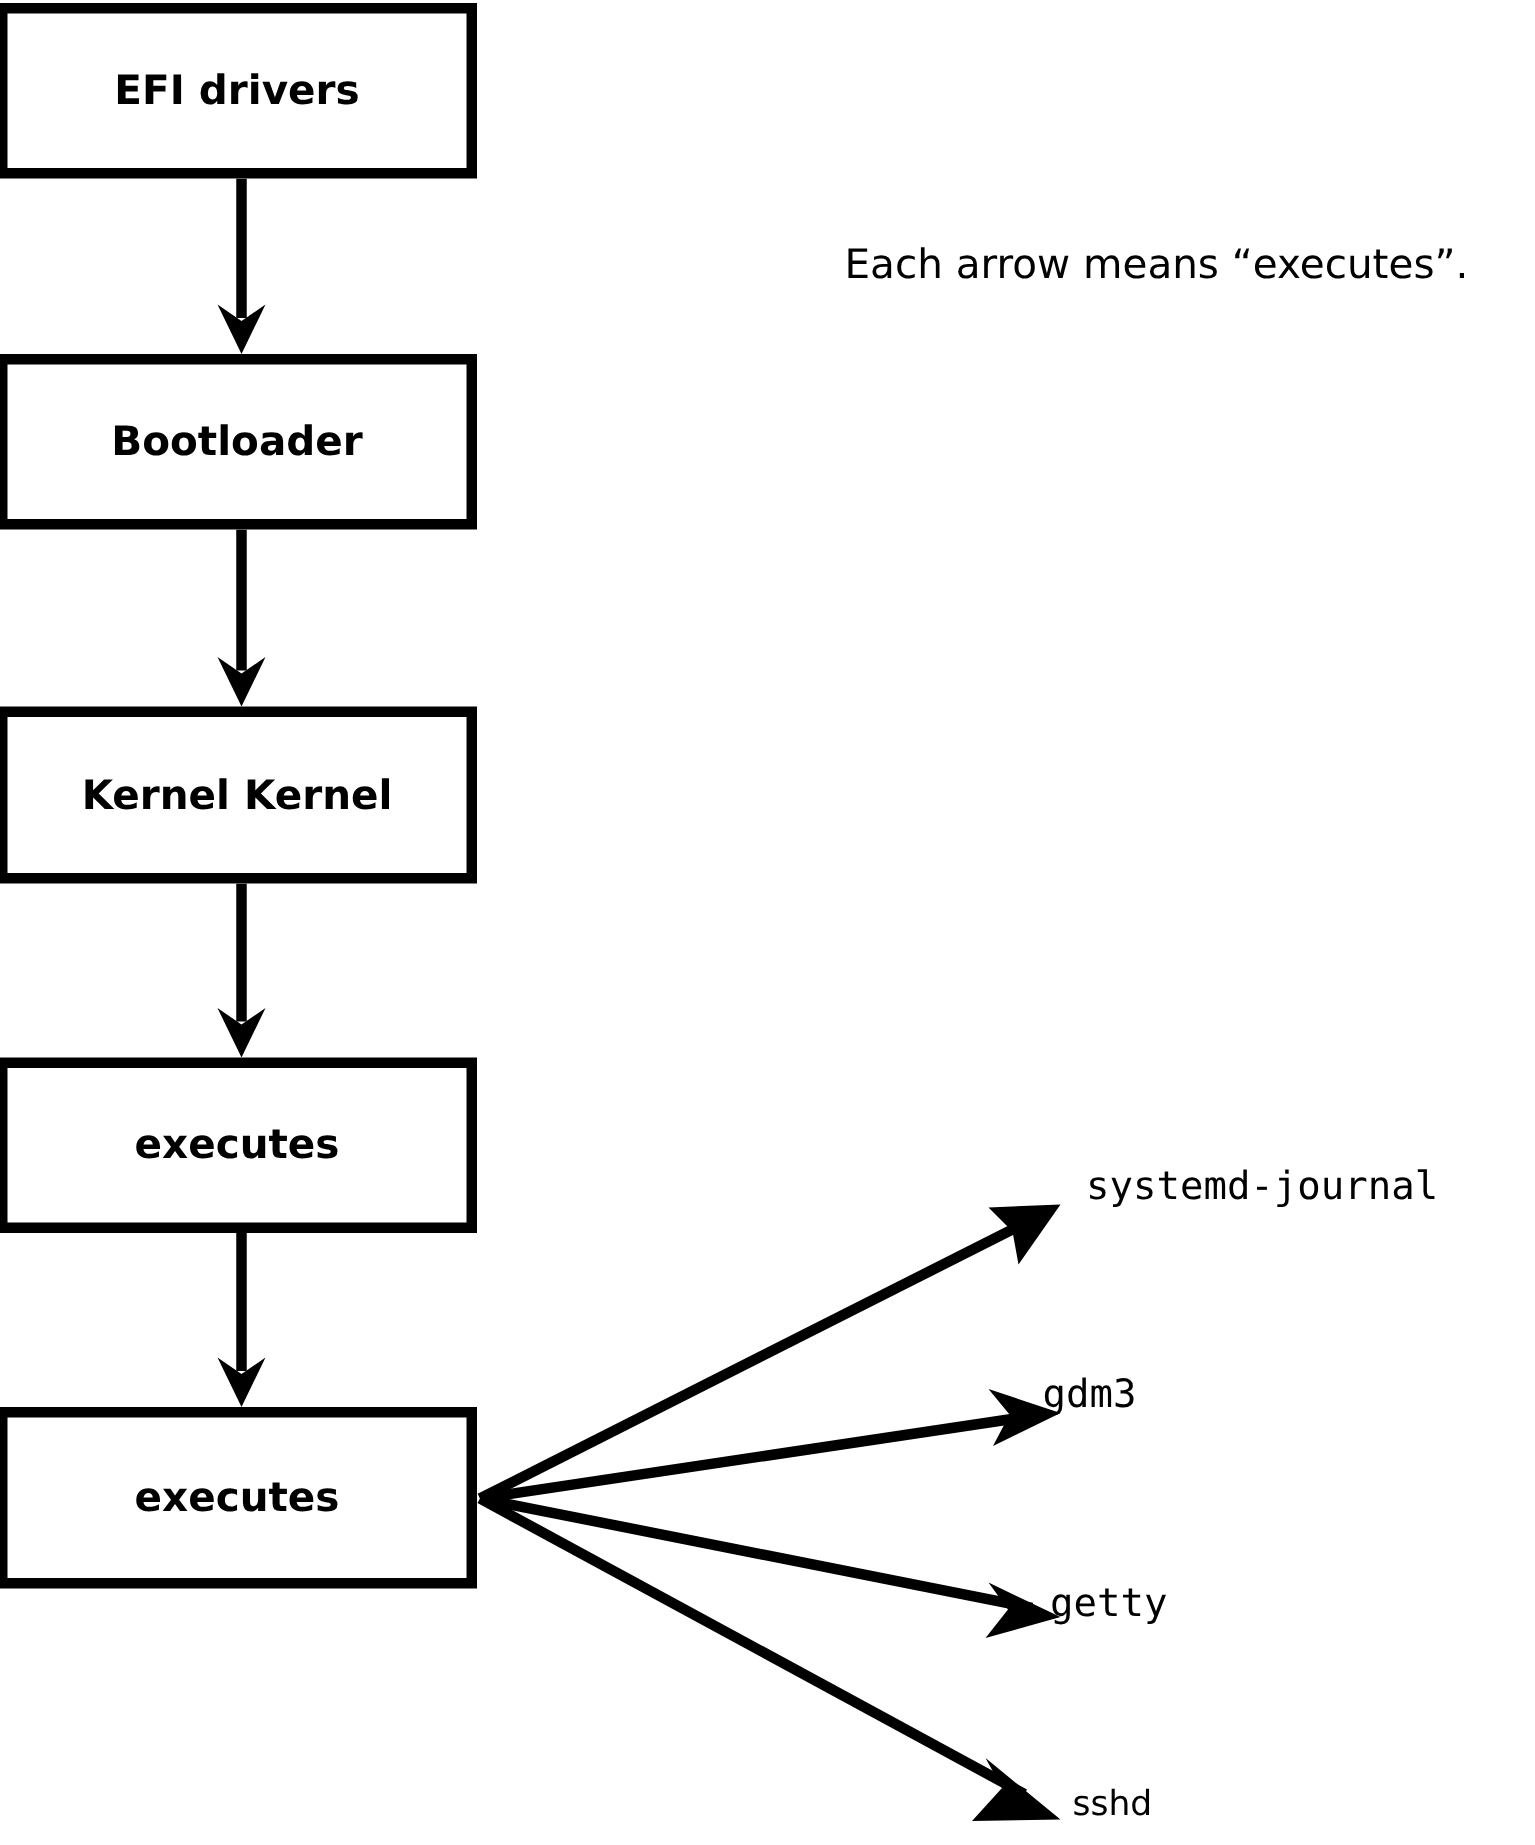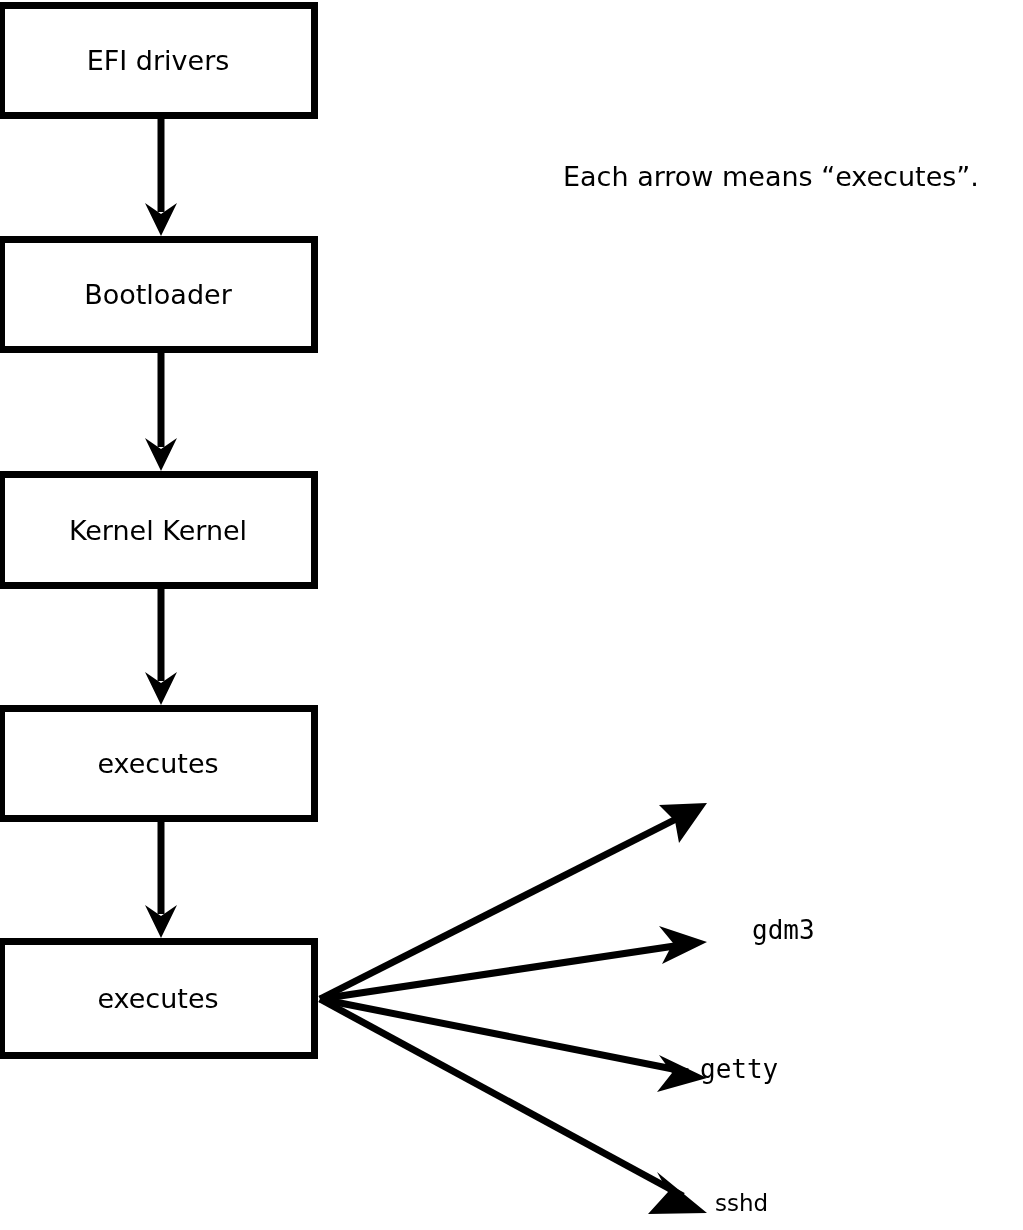--- a/index.html
+++ b/index.html
@@ -33,20 +33,21 @@
     align-items: center;
     justify-content: center;
   }
   .node-label {
     font-family: "DejaVu Sans", sans-serif;
     font-size: 27px;
     color: #000000;
     line-height: 1;
     letter-spacing: 0px;
     white-space: nowrap;
+    font-weight: bold;
   }
   .leaf-label {
     position: absolute;
     font-family: "DejaVu Sans Mono", monospace;
     font-size: 26px;
     color: #000000;
     line-height: 1;
     white-space: nowrap;
   }
   .leaf-label.sans {
@@ -117,22 +118,23 @@
   </div>
 
   <div class="node-box" style="left:-2px; top:705px; width:320px; height:117px;">
     <span class="node-label">executes</span>
   </div>
 
   <div class="node-box" style="left:-2px; top:938px; width:320px; height:121px;">
     <span class="node-label">executes</span>
   </div>
 
+  <div class="leaf-label" style="left:724px; top:778px;">systemd-journal</div>
 
-  <div class="leaf-label" style="left:752px; top:917px;">gdm3</div>
+  <div class="leaf-label" style="left:695px; top:917px;">gdm3</div>
 
   <div class="leaf-label" style="left:700px; top:1056px;">getty</div>
 
   <div class="leaf-label sans" style="left:715px; top:1192px;">sshd</div>
 
   <div id="legend-note" style="left:563px; top:163px;">Each arrow means “executes”.</div>
 
 </div>
 
 </body></html>

